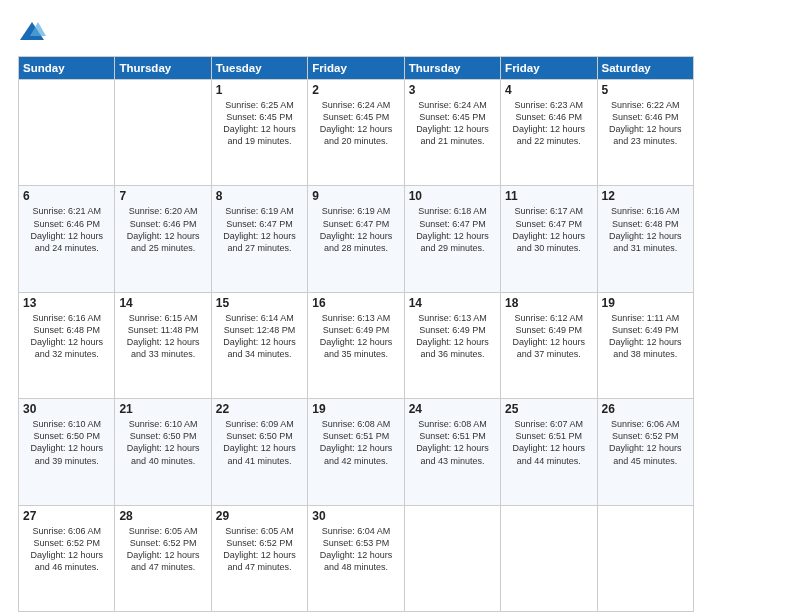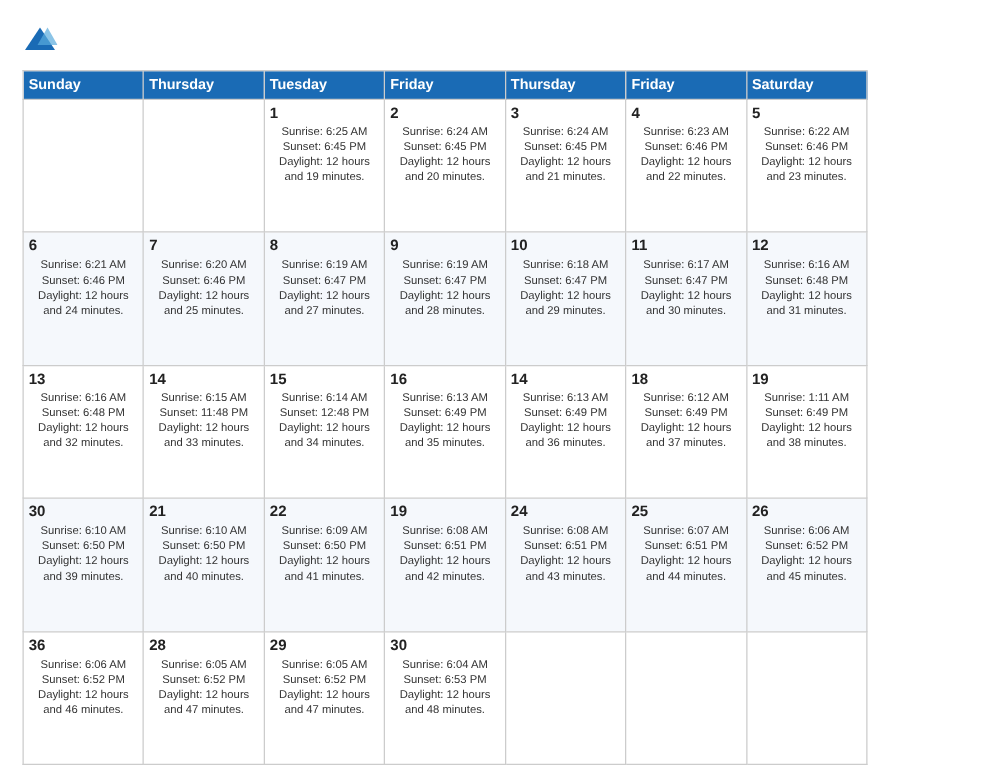--- a/index.html
+++ b/index.html
@@ -296,21 +296,21 @@
           </td>
           <td>
             <span class="day-num">26</span>
             <div class="day-info">Sunrise: 6:06 AM
 Sunset: 6:52 PM
 Daylight: 12 hours and 45 minutes.</div>
           </td>
         </tr>
         <tr>
           <td>
-            <span class="day-num">36</span>
+            <span class="day-num">27</span>
             <div class="day-info">Sunrise: 6:06 AM
 Sunset: 6:52 PM
 Daylight: 12 hours and 46 minutes.</div>
           </td>
           <td>
             <span class="day-num">28</span>
             <div class="day-info">Sunrise: 6:05 AM
 Sunset: 6:52 PM
 Daylight: 12 hours and 47 minutes.</div>
           </td>

